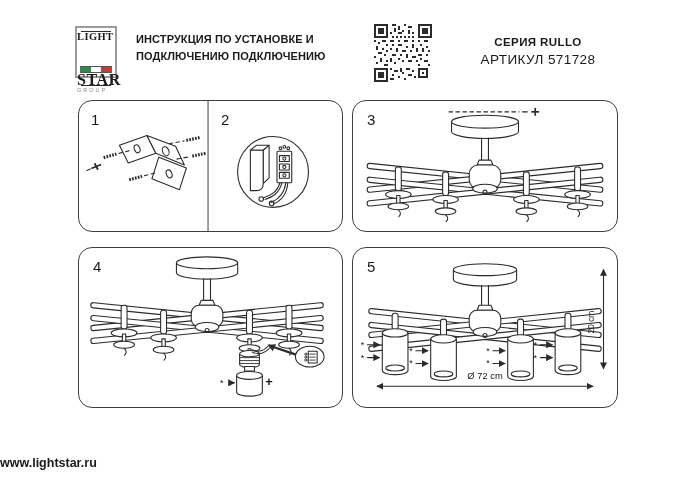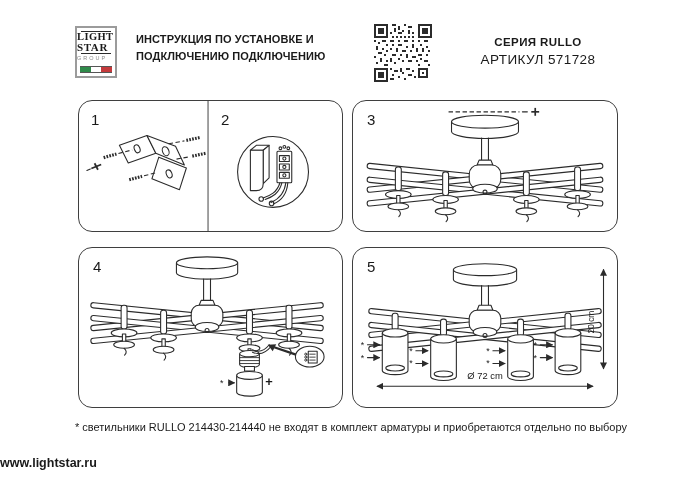--- a/index.html
+++ b/index.html
@@ -3,21 +3,21 @@
 <meta charset="utf-8">
 <style>
   html,body{margin:0;padding:0;background:#e9e9e9;}
   .page{position:relative;width:700px;height:495px;background:#fff;overflow:hidden;
         font-family:"Liberation Sans",sans-serif;color:#1a1a1a;}
   
   .logo{position:absolute;left:75px;top:26px;width:42px;height:52px;border:2px solid #9b9b9b;
         background:#fff;box-sizing:border-box;text-align:left;padding-top:3px;}
   .logo-rule{height:1px;background:#2b2b2b;margin:0 4px;}
   .logo-light{font-family:"Liberation Serif",serif;font-weight:700;font-size:10.5px;line-height:10px;letter-spacing:.4px;}
-  .logo-star{font-family:"Liberation Serif",serif;font-weight:700;font-size:11px;line-height:11px;letter-spacing:.6px;}
+  .logo-star{font-family:"Liberation Serif",serif;font-weight:700;font-size:16px;line-height:11px;letter-spacing:.6px;margin-top:32px;}
   .logo-group{font-size:5.5px;letter-spacing:2px;color:#8a8a8a;line-height:8px;}
   .logo-flag{position:absolute;left:3px;right:3px;bottom:3px;height:5px;border-top:1px solid #555;
              border-bottom:1px solid #555;display:flex;}
   .flag-green{flex:1;background:#2f8a4a;}
   .flag-white{flex:1;background:#fff;}
   .flag-red{flex:1;background:#c43a3c;}
   .title{position:absolute;left:136px;top:31px;font-size:11px;font-weight:700;line-height:17px;letter-spacing:.1px;}
   .qr{position:absolute;left:374px;top:24px;width:58px;height:58px;}
   .prod{position:absolute;left:452px;top:36px;width:172px;text-align:center;}
   .series{font-size:11.5px;font-weight:700;letter-spacing:.4px;}
@@ -346,16 +346,15 @@
         <text class="dim" x="133" y="133" text-anchor="middle">Ø 72 cm</text>
       </g>
       <g>
         <line class="ln" x1="253" y1="22" x2="253" y2="122" marker-start="url(#arr)" marker-end="url(#arr)"></line>
         <text class="dim" x="243" y="75" text-anchor="middle" transform="rotate(-90 243 75)" style="font-size:8.5px">20 cm</text>
       </g>
     </svg>
     <span class="pnum" style="left:14px">5</span>
   </div>
 
-  <div class="note">* светильники RULLO 214430-214440 не входят в комплект арматуры и приобретаются отдельно по выбору</div>
   <div class="site">www.lightstar.ru</div>
 
 </div>
 
 </body></html>

